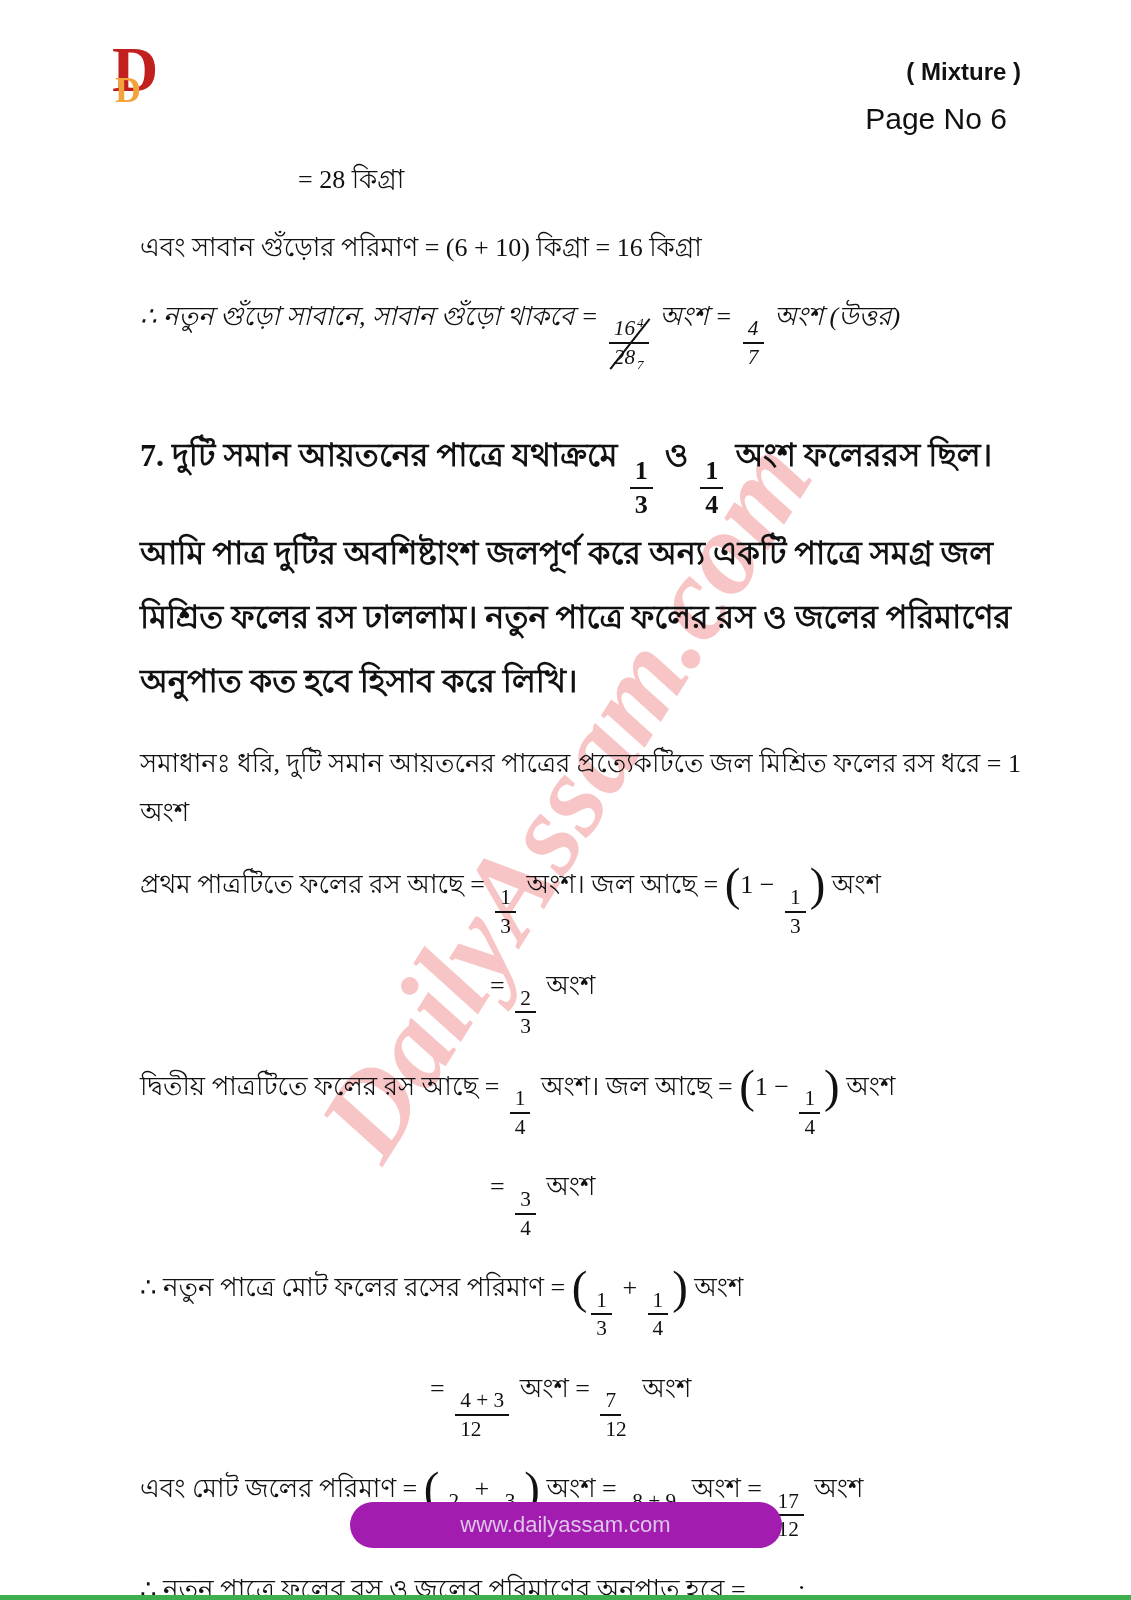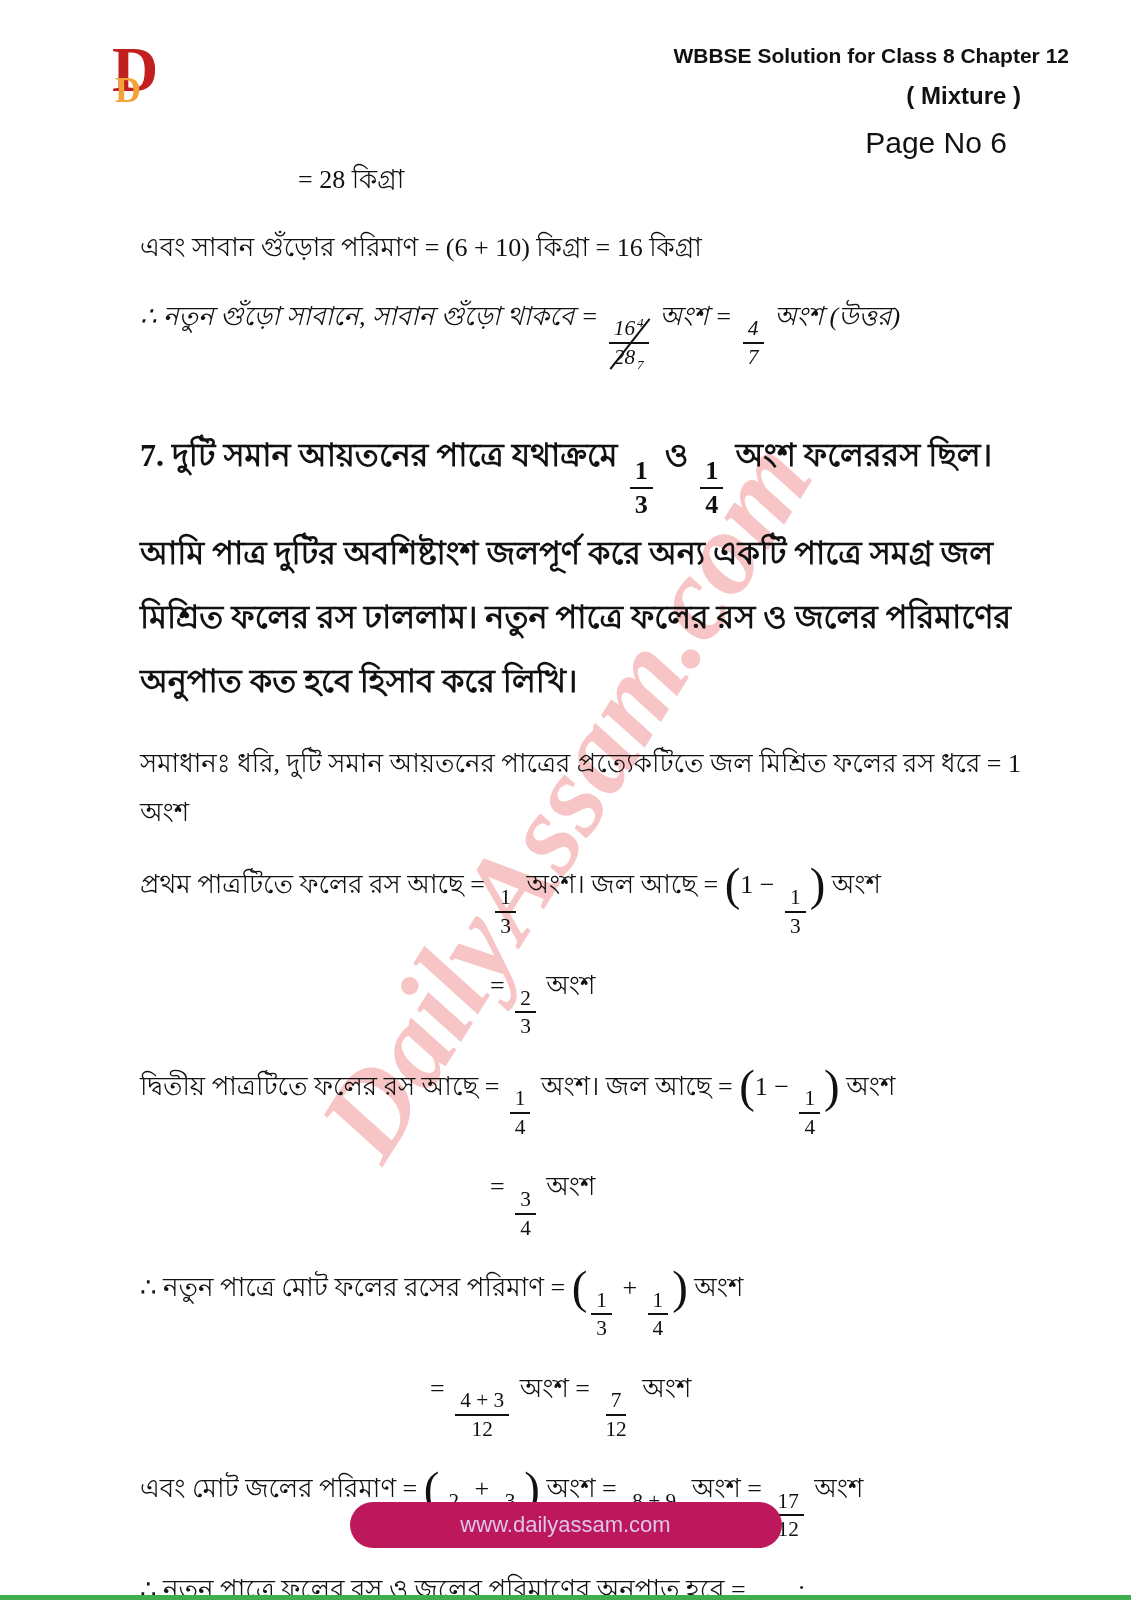--- a/index.html
+++ b/index.html
@@ -44,21 +44,21 @@
   .line { margin-bottom:28px; }
   .l-indent1 { margin-left:158px; }
   .l-center1 { margin-left:350px; }
   .l-center2 { margin-left:290px; }
   .mb-big { margin-bottom:51px;font-style:italic; }
   .question { font-weight:bold; font-size:32px; line-height:2.0; margin:10px 0 26px; }
   .para { line-height:1.9; margin-bottom:28px; }
   .bold { font-weight:normal; }
 
   
-  .frac { display:inline-flex; flex-direction:column; align-items:center; vertical-align:-0.5em; line-height:1.15; font-size:0.82em; margin:0 4px; }
+  .frac { display:inline-flex; flex-direction:column; align-items:flex-start; vertical-align:-0.5em; line-height:1.15; font-size:0.82em; margin:0 4px; }
   .frac .num { padding:0 5px 1px; border-bottom:2px solid #111; }
   .frac .den { padding:1px 5px 0; }
   .frac.cancel { position:relative; }
   .frac.cancel::after { content:""; position:absolute; left:50%; top:-6%; height:112%; width:2px; background:#111; transform:rotate(38deg); }
   .frac.cancel .small { font-size:0.62em; padding-left:2px; }
   .frac.cancel .struck { }
   .bigparen { font-size:1.8em; line-height:0; vertical-align:-0.14em; font-weight:400; }
 
   
   .footer-pill {
@@ -76,21 +76,20 @@
 <div class="page">
 
   <div class="logo">
     <span class="logo-d">
       <span class="d-red">D</span>
       <span class="d-yellow">D</span>
     </span>
   </div>
 
   <div class="header-right">
-    <div class="doc-title">WBBSE Solution for Class 8 Chapter 12</div>
     <div class="doc-subtitle">( Mixture )</div>
     <div class="page-label">Page No 6</div>
   </div>
 
   <div class="watermark" style="color: rgb(236, 106, 106);">DailyAssam.com</div>
 
   <div class="content">
     <div class="line l-indent1">= 28 কিগ্রা</div>
     <div class="line">এবং সাবান গুঁড়োর পরিমাণ = (6 + 10) কিগ্রা = 16 কিগ্রা</div>
     <div class="line mb-big">∴ নতুন গুঁড়ো সাবানে, সাবান গুঁড়ো থাকবে = <span class="frac cancel">
@@ -163,18 +162,18 @@
     <div class="line">∴ নতুন পাত্রে ফলের রস ও জলের পরিমাণের অনুপাত হবে = <span class="frac">
           <span class="num">7</span>
           <span class="den">12</span>
         </span> : <span class="frac">
           <span class="num">17</span>
           <span class="den">12</span>
         </span></div>
 
   </div>
 
-  <div class="footer-pill" style="background-color: #be185d;">
+  <div class="footer-pill" style="background-color: #a21caf;">
     <span>www.dailyassam.com</span>
   </div>
   <div class="footer-bar" style="background-color: rgb(63, 174, 78);"></div>
 
 </div>
 
 </body></html>

